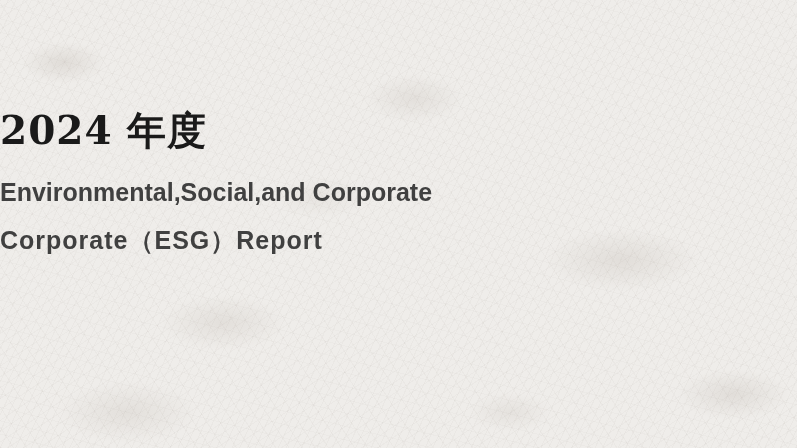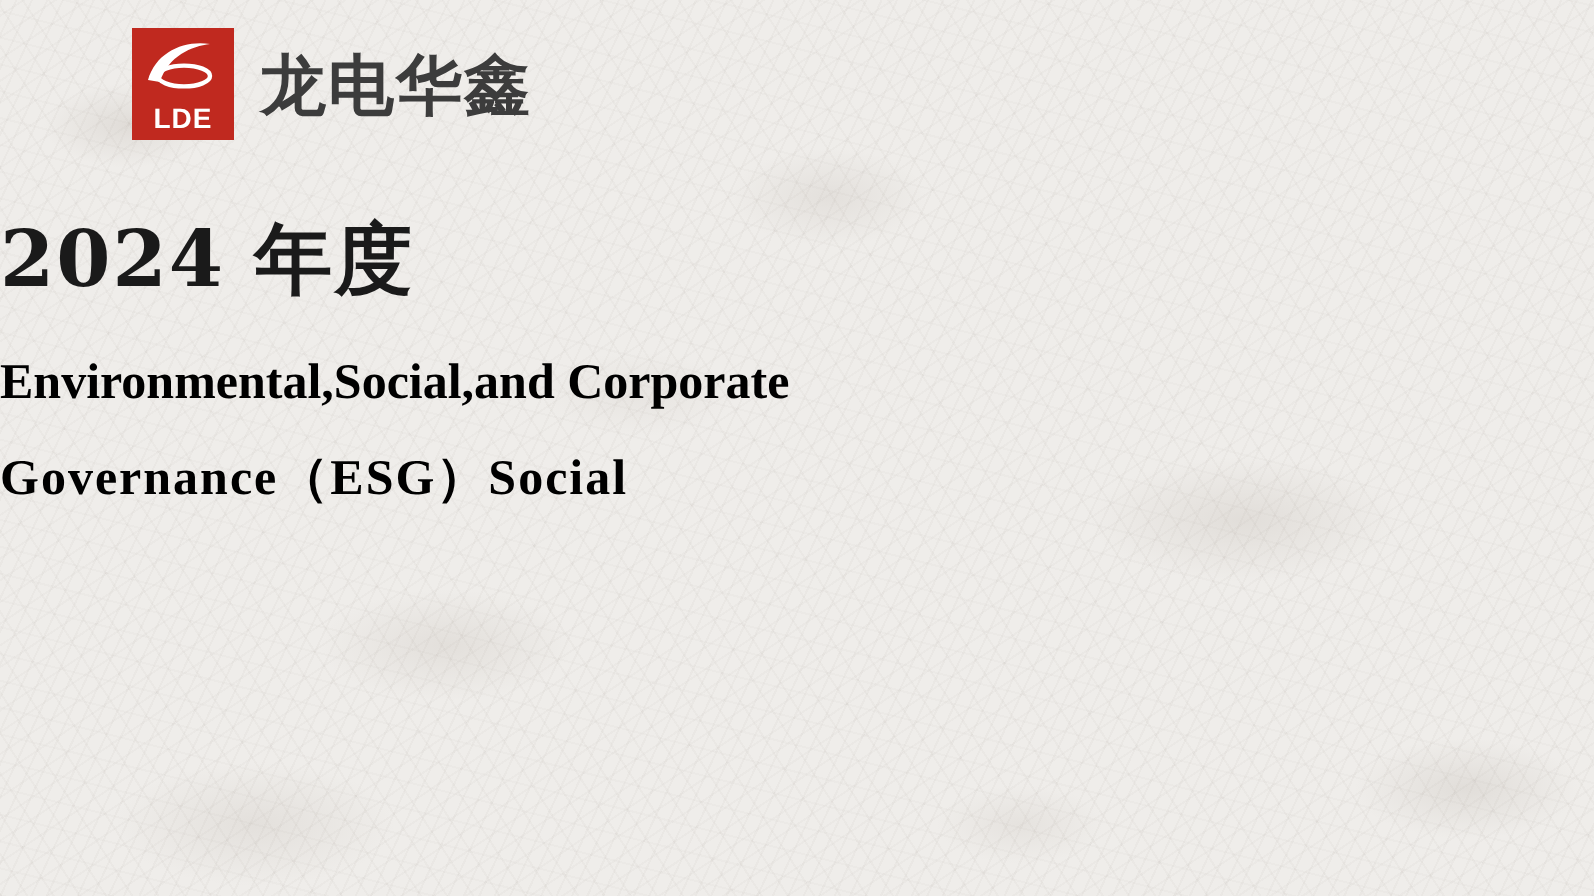--- a/index.html
+++ b/index.html
@@ -98,47 +98,37 @@
   .title-cn {
     font-family: "DejaVu Serif", serif;
     font-weight: bold;
     color: #1a1a1a;
     font-size: 39px;
     line-height: 76px;
     letter-spacing: 1px;
     white-space: nowrap;
   }
   .title-en {
-    font-family: Liberation Serif, serif;
+    font-family: Liberation Sans, sans-serif;
     font-weight: bold;
-    color: #000000;
+    color: #404040;
     font-size: 25px;
     line-height: 48px;
     letter-spacing: 0px;
     white-space: nowrap;
   }
   .title-en.line2 {
     letter-spacing: 1px;
   }
 </style>
 </head>
 <body>
 
 <div class="page">
   <div class="texture"></div>
 
-  <div class="logo-block">
-    <div class="logo-mark">
-      <svg class="logo-swoosh" viewBox="0 0 39 26">
-        <path d="M2 21 C 6 7, 20 1, 33 3 C 24 4, 12 9, 8 22 Z" fill="#ffffff"></path>
-        <ellipse cx="20" cy="19" rx="13" ry="5.2" fill="none" stroke="#ffffff" stroke-width="2.2"></ellipse>
-      </svg>
-      <div class="logo-text">LDE</div>
-    </div>
-    <div class="logo-word">龙电华鑫</div>
-  </div>
 
   <div class="title-area">
     <div class="title-cn">2024 年度</div>
     <div class="title-en">Environmental,Social,and Corporate</div>
-    <div class="title-en line2">Governance（ESG）Social</div>
+    <div class="title-en line2">Corporate（ESG）Report</div>
   </div>
 </div>
 
 </body></html>

